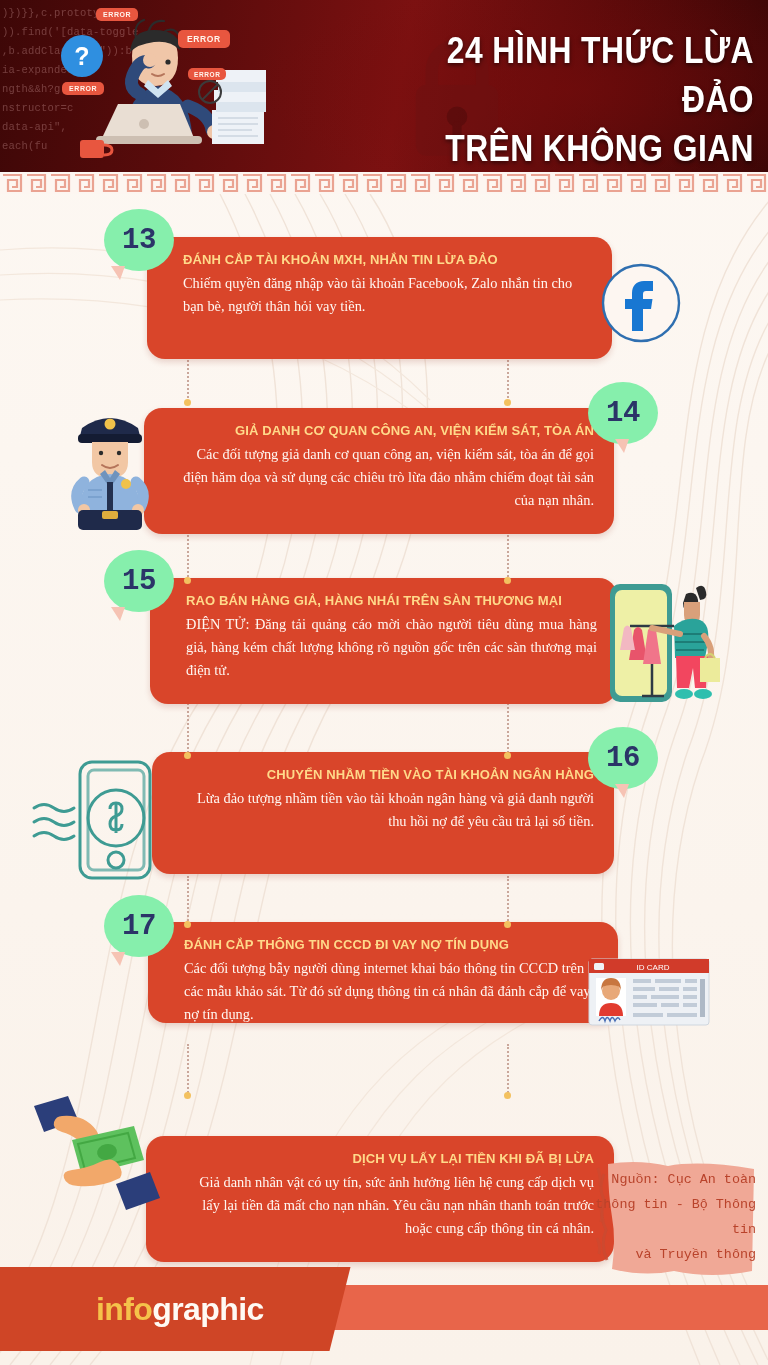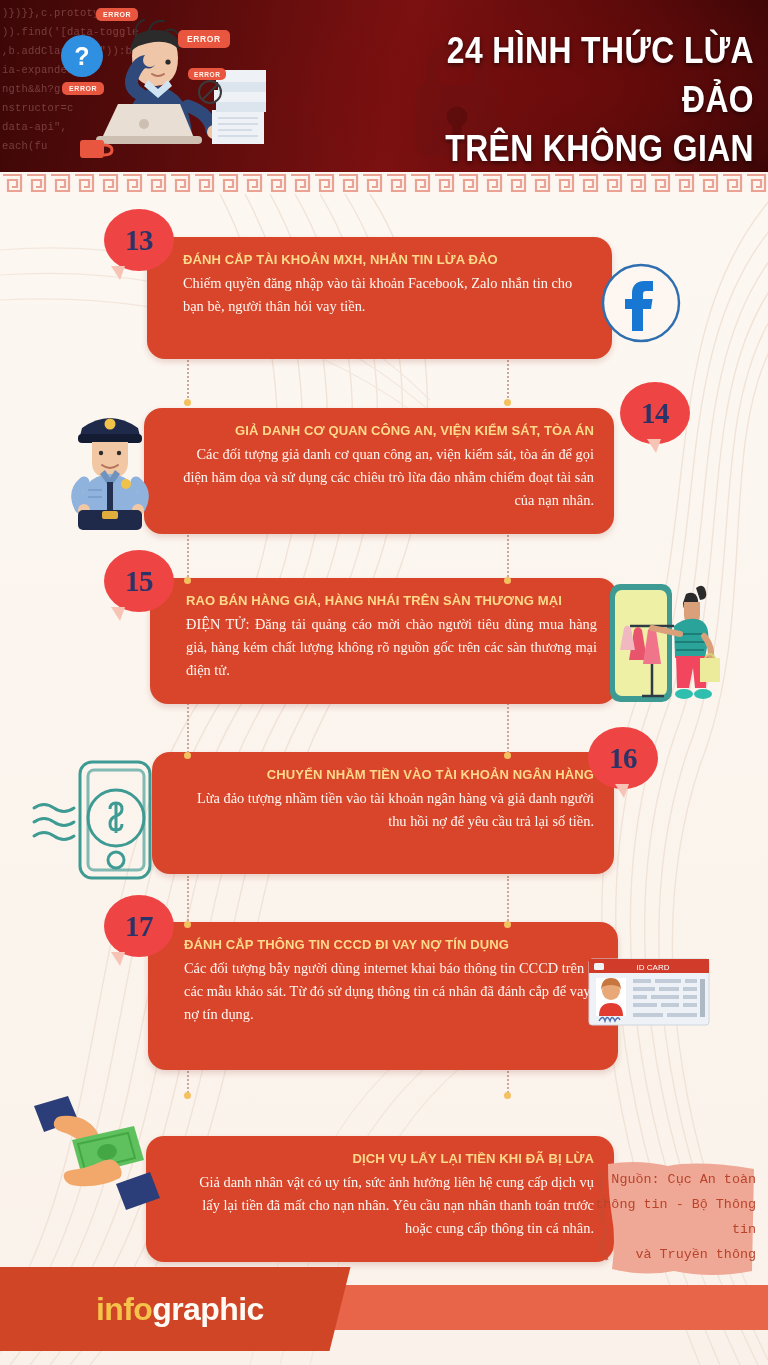--- a/index.html
+++ b/index.html
@@ -142,29 +142,29 @@
     font-weight: 400;
   }
   .ta-left  { text-align: left; }
   .ta-right { text-align: right; }
   .ta-just  { text-align: justify; }
 
   
   .numbadge {
     position: absolute;
     width: 70px; height: 62px;
-    background: #ef4444;
+    background: #86efac;
     border-radius: 50%;
     display: flex;
     align-items: center;
     justify-content: center;
     color: #2b3468;
     font-size: 29px;
     font-weight: 700;
-    font-family: Liberation Serif, serif;
+    font-family: Liberation Mono, monospace;
     letter-spacing: -.5px;
     z-index: 6;
   }
   .numbadge::after {
     content: "";
     position: absolute;
     bottom: -9px; left: 50%;
     margin-left: -8px;
     width: 0; height: 0;
     border-left: 9px solid transparent;
@@ -449,21 +449,21 @@
       <circle cx="26" cy="112" r="6" fill="#f2c7a4"></circle>
       <circle cx="80" cy="112" r="6" fill="#f2c7a4"></circle>
 
       <circle cx="68" cy="86" r="5" fill="#f0c24a"></circle>
       <path d="M30,92 h14 M30,99 h14" stroke="#7ba2cf" stroke-width="2"></path>
 
       <rect x="20" y="112" width="64" height="20" rx="5" fill="#1f2a4a"></rect>
       <rect x="44" y="113" width="16" height="8" rx="2" fill="#e0ae3d"></rect>
     </svg>
 
-    <div class="numbadge" style="left:620px; top:382px;">
+    <div class="numbadge" style="left:588px; top:382px;">
       <span>14</span>
     </div>
 
     <div class="card ta-right" style="left:144px; top:408px; width:470px; height:126px;">
       <div class="card-title">GIẢ DANH CƠ QUAN CÔNG AN, VIỆN KIỂM SÁT, TÒA ÁN</div>
       <div class="card-body">Các đối tượng giả danh cơ quan công an, viện kiểm sát, tòa án để gọi điện hăm dọa và sử dụng các chiêu trò lừa đảo nhằm chiếm đoạt tài sản của nạn nhân.</div>
     </div>
 
     <div class="numbadge tail-left" style="left:104px; top:550px;">
       <span>15</span>
@@ -558,21 +558,21 @@
           <rect x="96" y="38" width="14" height="4"></rect>
         <rect x="46" y="46" width="24" height="4"></rect>
           <rect x="74" y="46" width="18" height="4"></rect>
           <rect x="96" y="46" width="14" height="4"></rect>
         <rect x="46" y="56" width="30" height="4"></rect>
           <rect x="80" y="56" width="30" height="4"></rect>
       </g>
       <rect x="113" y="22" width="5" height="38" fill="#aeb9c6"></rect>
     </svg>
 
-    <div class="card ta-left" style="left:148px; top:922px; width:470px; height:148px;">
+    <div class="card ta-left" style="left:148px; top:922px; width:470px; height:101px;">
       <div class="card-title">ĐÁNH CẮP THÔNG TIN CCCD ĐI VAY NỢ TÍN DỤNG</div>
       <div class="card-body">Các đối tượng bẫy người dùng internet khai báo thông tin CCCD trên các mẫu khảo sát. Từ đó sử dụng thông tin cá nhân đã đánh cắp để vay nợ tín dụng.</div>
     </div>
 
     <svg style="position:absolute; left:20px; top:1094px; width:140px; height:120px; z-index:5;" viewBox="0 0 140 120">
 
       <path d="M14,12 l34,-10 l10,24 l-34,12 z" fill="#2b3e7a"></path>
       <path d="M42,22 q22,-2 34,14 q6,8 -4,12 q-8,3 -14,-2 q-8,-6 -16,-8 q-10,-3 -8,-10 q2,-6 8,-6 z" fill="#f2a86a"></path>
 
       <path d="M52,46 l62,-14 l10,34 l-62,16 z" fill="#5ec15e"></path>

